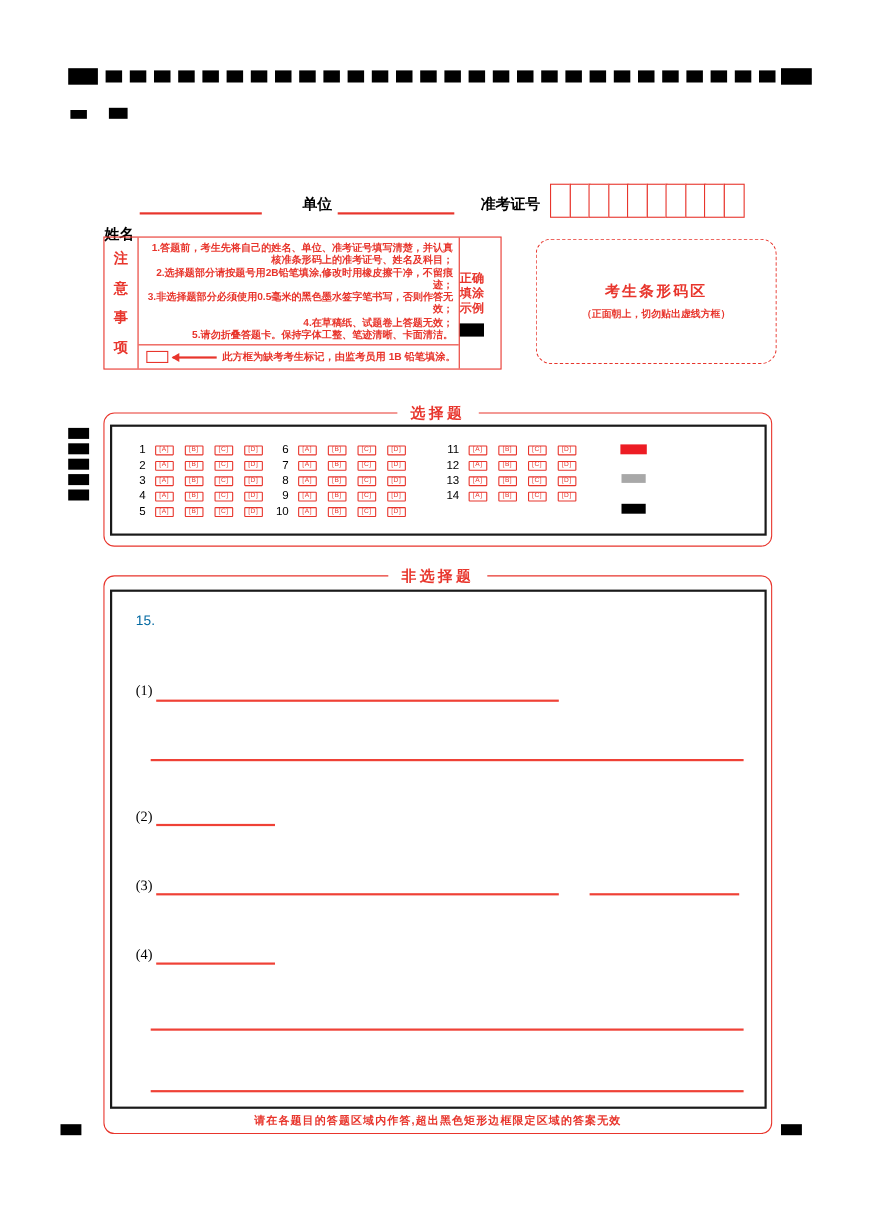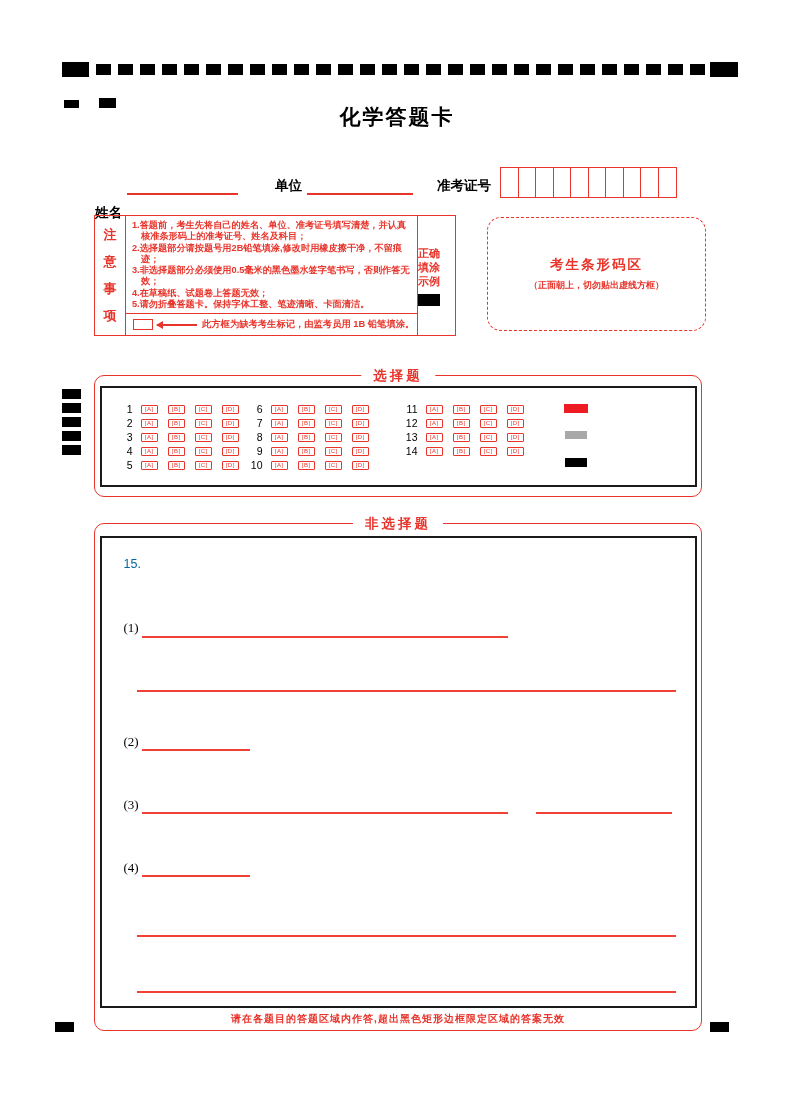--- a/index.html
+++ b/index.html
@@ -22,21 +22,21 @@
   .exam-grid { position:absolute; left:500px; top:167px; display:flex; }
   .exam-cell { width:19px; height:31px; border:1.5px solid #e8352c; margin-left:-1.5px; background:#fff; }
   .exam-cell:first-child { margin-left:0; }
 
   
   .notice { position:absolute; left:94px; top:215px; width:362px; height:121px;
     border:1.5px solid #e8352c; display:flex; color:#e8352c; }
   .notice-side { width:31px; border-right:1.5px solid #e8352c; display:flex; flex-direction:column;
     justify-content:space-around; align-items:center; padding:6px 0; font-size:13px; font-weight:bold; }
   .notice-mid { flex:1; display:flex; flex-direction:column; }
-  .notice-items { flex:1; padding:4px 5px 2px 6px; border-bottom:1.5px solid #e8352c; }
+  .notice-items { flex:1; padding:4px 5px 2px 6px; border-bottom:1.5px solid #e8352c;text-align:right; }
   .notice-items div { font-size:9.2px; line-height:11.3px; font-weight:bold; padding-left:9px; text-indent:-9px; }
   .notice-bottom { height:21px; display:flex; align-items:center; padding-left:7px; }
   .absent-box { width:20px; height:11px; border:1.5px solid #e8352c; background:#fff; flex:none; }
   .arrow { position:relative; width:40px; height:2px; background:#e8352c; margin-left:4px; margin-right:5px; flex:none; }
   .arrow::before { content:""; position:absolute; left:-1px; top:-3px; border-top:4px solid transparent;
     border-bottom:4px solid transparent; border-right:7px solid #e8352c; }
   .absent-note { font-size:9.3px; font-weight:bold; white-space:nowrap; }
   .notice-right { width:38px; border-left:1.5px solid #e8352c; display:flex; flex-direction:column;
     align-items:flex-start; justify-content:center; gap:1px; }
   .notice-right .ex-line { font-size:11px; font-weight:bold; line-height:14px; }
@@ -110,21 +110,20 @@
       <div class="dash"></div>
       <div class="dash"></div>
       <div class="dash"></div>
       <div class="dash"></div>
       <div class="dash"></div>
     </div>
   <div class="mark" style="left:710px;top:62px;width:28px;height:15px;"></div>
   <div class="mark" style="left:64px;top:100px;width:15px;height:8px;"></div>
   <div class="mark" style="left:99px;top:98px;width:17px;height:10px;"></div>
 
-  <div class="page-title">化学答题卡</div>
 
   <span class="field-label" style="left:95px;top:177px;margin-top:27px;">姓名</span>
   <div class="write-line" style="left:127px;top:193px;width:111px;"></div>
   <span class="field-label" style="left:275px;top:177px;">单位</span>
   <div class="write-line" style="left:307px;top:193px;width:106px;"></div>
   <span class="field-label" style="left:437px;top:177px;">准考证号</span>
   <div class="exam-grid" id="exam-grid">
       <div class="exam-cell"></div>
       <div class="exam-cell"></div>
       <div class="exam-cell"></div>

